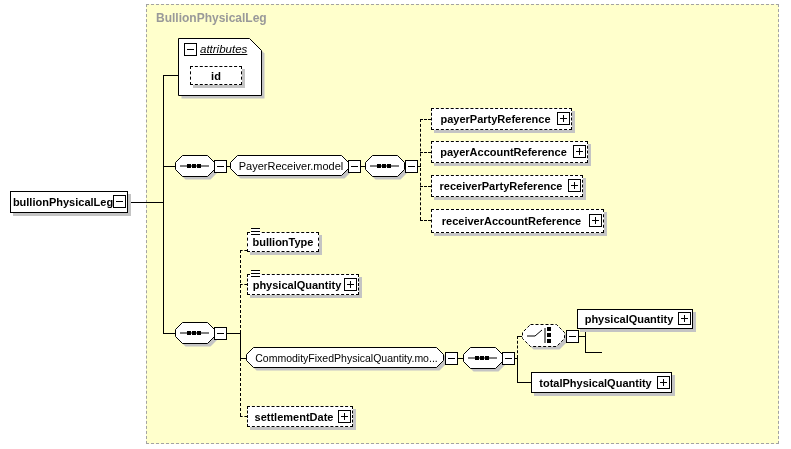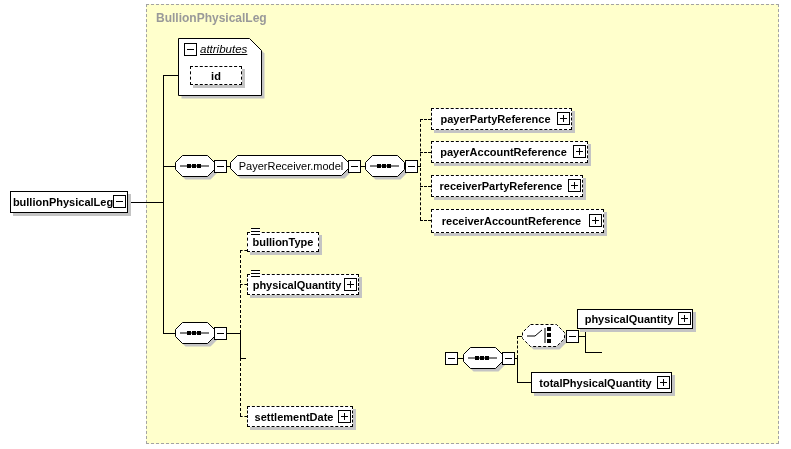--- a/index.html
+++ b/index.html
@@ -188,20 +188,27 @@
   </div>
   <div class="box dashed haspm" style="left:247px;top:274px;width:112px;height:21px;">
     <span class="tlines"></span>
     <span class="lbl">physicalQuantity</span>
     <span class="tg plus tgin">
         <i class="h"></i>
         <i class="v"></i>
       </span>
   </div>
 
+  <div class="grp" style="left:246px;top:347px;width:201px;height:26px;">
+    <svg width="201" height="26">
+      <polygon points="7,0 190,0 197,7 197,13 190,20 7,20 0,13 0,7" transform="translate(3.5,3.5)" fill="#C4C4C4"></polygon>
+      <polygon points="7,0 190,0 197,7 197,13 190,20 7,20 0,13 0,7" transform="translate(0.5,0.5)" fill="#fff" stroke="#000"></polygon>
+    </svg>
+    <span class="lbl small">CommodityFixedPhysicalQuantity.mo...</span>
+  </div>
   <span class="tg" style="left:445px;top:352px;">
       <i class="h"></i>
     </span>
 
   <div class="grp" style="left:463px;top:347px;width:43px;height:26px;">
     <svg width="43" height="26">
       <polygon points="7,0 32,0 39,7 39,14 32,21 7,21 0,14 0,7" transform="translate(3.5,3.5)" fill="#C4C4C4"></polygon>
       <polygon points="7,0 32,0 39,7 39,14 32,21 7,21 0,14 0,7" transform="translate(0.5,0.5)" fill="#fff" stroke="#000"></polygon>
       <line x1="5" y1="11" x2="34" y2="11" stroke="#000"></line>
       <rect x="12" y="9" width="4" height="4" fill="#000"></rect>

